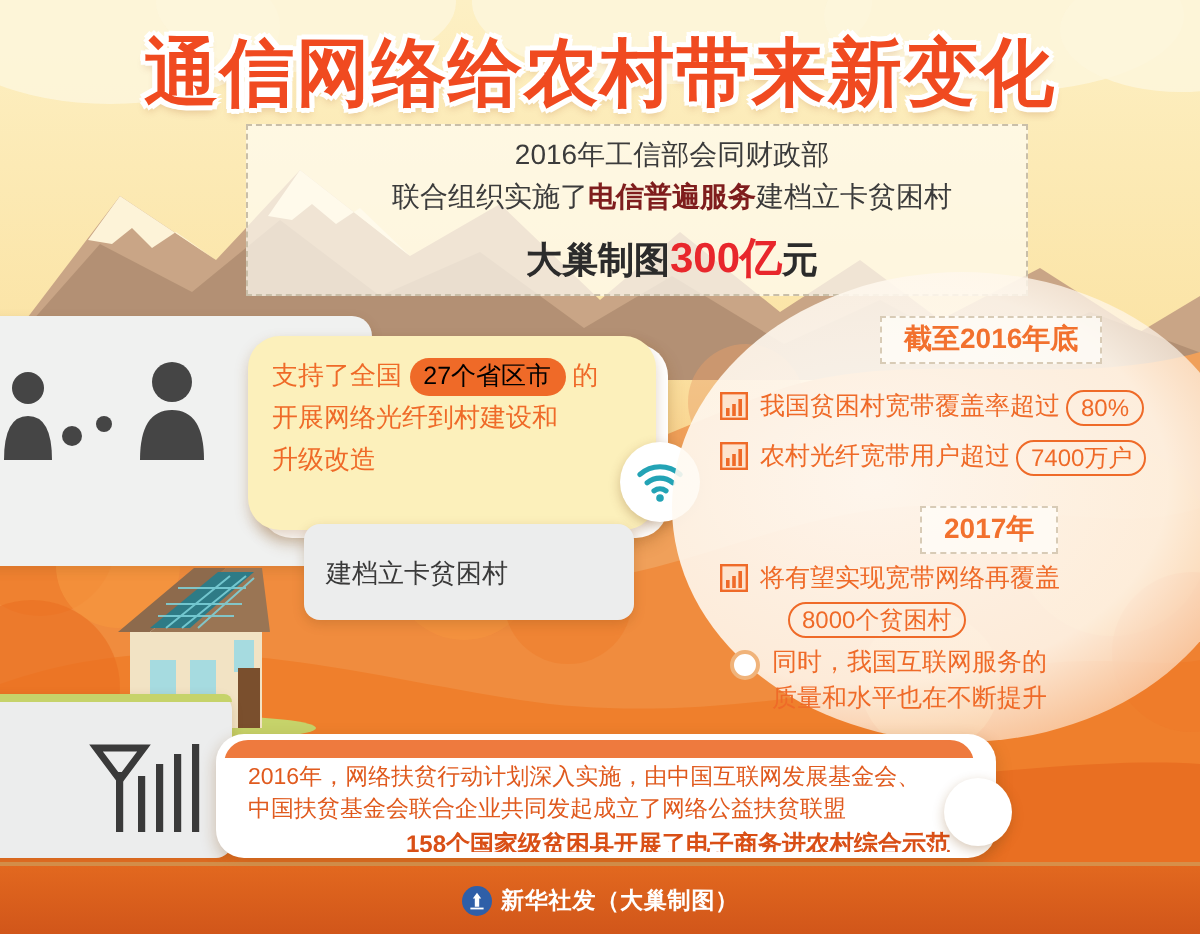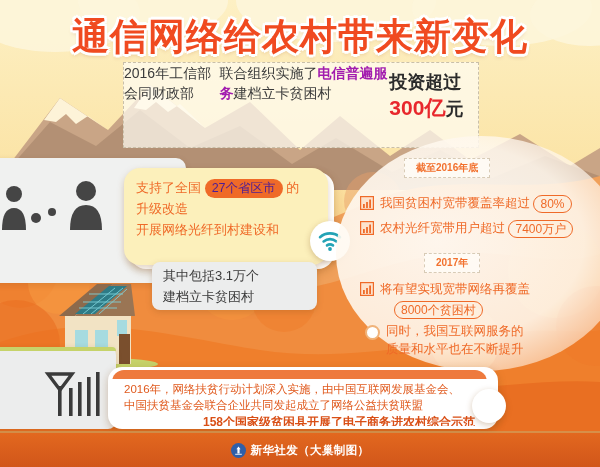--- a/index.html
+++ b/index.html
@@ -31,40 +31,40 @@
   .title{position:absolute;top:12px;left:0;right:0;text-align:center;
     font-size:37px;font-weight:bold;color:#f04a20;letter-spacing:1px;
     text-shadow:
       -2.2px -2.2px 0 #fff, 2.2px -2.2px 0 #fff, -2.2px 2.2px 0 #fff, 2.2px 2.2px 0 #fff,
       0 -2.6px 0 #fff, 0 2.6px 0 #fff, -2.6px 0 0 #fff, 2.6px 0 0 #fff,
       0 3px 4px rgba(150,60,10,.28);}
 
   
   .header-box{position:absolute;left:123px;top:62px;width:354px;height:84px;
     background:rgba(255,252,243,.72);border:1px dashed #c9bfa9;
-    display:flex;justify-content:center;}
+    display:flex;flex-direction:column;align-items:center;justify-content:center;padding-left:35px;}
   .hdr-l1{font-size:14px;color:#3b3b3b;line-height:1.45;}
   .hdr-l2{font-size:14px;color:#3b3b3b;line-height:1.45;}
-  .hdr-l2 b{font-weight:bold;color:#a21caf;}
+  .hdr-l2 b{font-weight:bold;color:#7f1d1d;}
   .hdr-l3{font-size:18px;font-weight:bold;color:#2b2b2b;margin-top:7px;}
   .hdr-l3 .red{color:#e8272c;font-size:21px;}
 
   
   .left-panel{position:absolute;left:-14px;top:158px;width:200px;height:125px;
     background:#f0f1f0;border-radius:10px;box-shadow:0 2px 6px rgba(120,70,20,.18);}
   .people{position:absolute;left:2px;top:178px;width:112px;height:52px;}
 
   
   .ycard{position:absolute;left:124px;top:168px;width:204px;height:97px;
     background:#fcf0bb;border-radius:16px;box-shadow:0 3px 7px rgba(140,80,20,.25);}
   .ycard-shadowplate{position:absolute;left:130px;top:172px;width:204px;height:97px;
     background:#ffffff;border-radius:16px;box-shadow:0 3px 8px rgba(130,75,20,.30);}
   .ycard-inner{position:absolute;left:12px;top:9px;right:10px;}
   .yline{color:#ef6a28;font-size:13px;line-height:21px;white-space:nowrap;}
-  .pill{display:inline-block;background:#ef6a28;color:#4c1d95;border-radius:10px;
+  .pill{display:inline-block;background:#ef6a28;color:#000000;border-radius:10px;
     padding:1px 7px;font-size:12.5px;line-height:17px;vertical-align:middle;}
   .wifi-badge{position:absolute;left:310px;top:221px;width:40px;height:40px;border-radius:50%;
     background:#fff;box-shadow:0 2px 6px rgba(120,70,20,.3);
     display:flex;align-items:center;justify-content:center;}
 
   
   .gcard{position:absolute;left:152px;top:262px;width:165px;height:48px;
     background:#eceded;border-radius:8px;box-shadow:0 2px 6px rgba(120,70,20,.22);
     display:flex;flex-direction:column;justify-content:center;padding-left:11px;box-sizing:border-box;}
   .gline{font-size:13px;color:#3a3a3a;line-height:21px;}
@@ -76,21 +76,21 @@
   .apanel{position:absolute;left:-16px;top:347px;width:132px;height:82px;
     background:#eceded;border-radius:8px;box-shadow:0 2px 6px rgba(120,70,20,.2);}
   .apanel-top{position:absolute;left:-16px;top:347px;width:132px;height:4px;background:#c6d36a;border-radius:8px 8px 0 0;}
   .antenna{position:absolute;left:44px;top:368px;width:62px;height:50px;}
 
   
   .rcircle{position:absolute;left:336px;top:136px;width:290px;height:235px;
     background:radial-gradient(ellipse at 35% 45%, rgba(255,252,247,.93) 0%, rgba(255,248,238,.88) 55%, rgba(255,244,232,.55) 78%, rgba(255,240,226,0) 100%);
     border-radius:50%;}
   .yrtag{position:absolute;border:1px dashed #d8cbb6;background:rgba(255,253,248,.8);
-    color:#f2712e;font-size:10px;font-weight:bold;padding:2px 11px;}
+    color:#f2712e;font-size:14px;font-weight:bold;padding:2px 11px;margin-left:36px;}
   .ritem{position:absolute;display:flex;align-items:flex-start;gap:6px;}
   .ricon{width:14px;height:14px;flex:none;margin-top:2px;}
   .rtext{font-size:12.5px;color:#ef6a28;line-height:18px;white-space:nowrap;}
   .obox{display:inline-block;border:1px solid #ef6a28;border-radius:9px;
     padding:0 6px;font-size:12px;line-height:16px;color:#ef6a28;vertical-align:middle;}
   .ring{width:11px;height:11px;border-radius:50%;border:2px solid #f0b37a;
     background:#fff;flex:none;margin-top:3px;}
 
   
   .bcard-white{position:absolute;left:108px;top:367px;width:390px;height:62px;
@@ -139,53 +139,52 @@
   <div class="circ" style="left:508px;top:222px;width:96px;height:96px;background:#f5a44f;opacity:.65;"></div>
   <div class="circ" style="left:556px;top:286px;width:80px;height:80px;background:#ee7a2a;opacity:.6;"></div>
   <div class="circ" style="left:430px;top:306px;width:70px;height:70px;background:#f7b05c;opacity:.5;"></div>
   <div class="circ" style="left:344px;top:172px;width:58px;height:58px;background:#e9a06a;opacity:.45;"></div>
 
   <div class="title">通信网络给农村带来新变化</div>
 
   <div class="header-box">
     <div class="hdr-l1">2016年工信部会同财政部</div>
     <div class="hdr-l2"><span>联合组织实施了</span><b>电信普遍服务</b><span>建档立卡贫困村</span></div>
-    <div class="hdr-l3"><span>投资超过</span><span class="red">300亿</span><span>元</span></div>
+    <div class="hdr-l3"><span>大巢制图</span><span class="red">300亿</span><span>元</span></div>
   </div>
 
   <div class="left-panel"></div>
   <svg class="people" viewBox="0 0 112 52">
     <circle cx="12" cy="16" r="8" fill="#454545"></circle>
     <path d="M0 52 Q0 30 12 30 Q24 30 24 52 Z" fill="#454545"></path>
     <circle cx="34" cy="40" r="5" fill="#454545"></circle>
     <circle cx="50" cy="34" r="4" fill="#454545"></circle>
     <circle cx="84" cy="13" r="10" fill="#454545"></circle>
     <path d="M68 52 Q68 27 84 27 Q100 27 100 52 Z" fill="#454545"></path>
   </svg>
 
   <div class="ycard-shadowplate"></div>
   <div class="ycard">
     <div class="ycard-inner">
       <div class="yline"><span>支持了全国</span> <span class="pill">27个省区市</span> <span>的</span></div>
+      <div class="yline">开展网络光纤到村建设和</div>
       <div class="yline">升级改造</div>
-      <div class="yline">开展网络光纤到村建设和</div>
     </div>
   </div>
 
   <div class="wifi-badge">
     <svg width="24" height="19" viewBox="0 0 24 19">
       <path d="M2 5.2 A15 15 0 0 1 22 5.2" stroke="#23a3b5" stroke-width="2.6" fill="none" stroke-linecap="round"></path>
       <path d="M5.6 9.4 A10 10 0 0 1 18.4 9.4" stroke="#23a3b5" stroke-width="2.6" fill="none" stroke-linecap="round"></path>
       <path d="M9 13.4 A5.2 5.2 0 0 1 15 13.4" stroke="#23a3b5" stroke-width="2.6" fill="none" stroke-linecap="round"></path>
       <circle cx="12" cy="17" r="1.9" fill="#23a3b5"></circle>
     </svg>
   </div>
 
   <div class="gcard">
-    <div class="gline">其中包括3.1万个</div>
     <div class="gline">建档立卡贫困村</div>
   </div>
 
   <svg class="house" viewBox="0 0 130 100">
     <ellipse cx="66" cy="92" rx="57" ry="6" fill="#c6d36a"></ellipse>
     <rect x="30" y="42" width="66" height="50" fill="#f2e3c4"></rect>
     <path d="M26 44 L63 12 L100 44 Z" fill="#f7efd9"></path>
     <path d="M24 44 L62 12 L78 12 L40 44 Z" fill="#8d6a4c"></path>
     <path d="M40 44 L78 12 L96 12 L100 44 Z" fill="#9a7554"></path>
     <path d="M40 42 L74 14 L92 14 L60 42 Z" fill="#2e7b86"></path>

